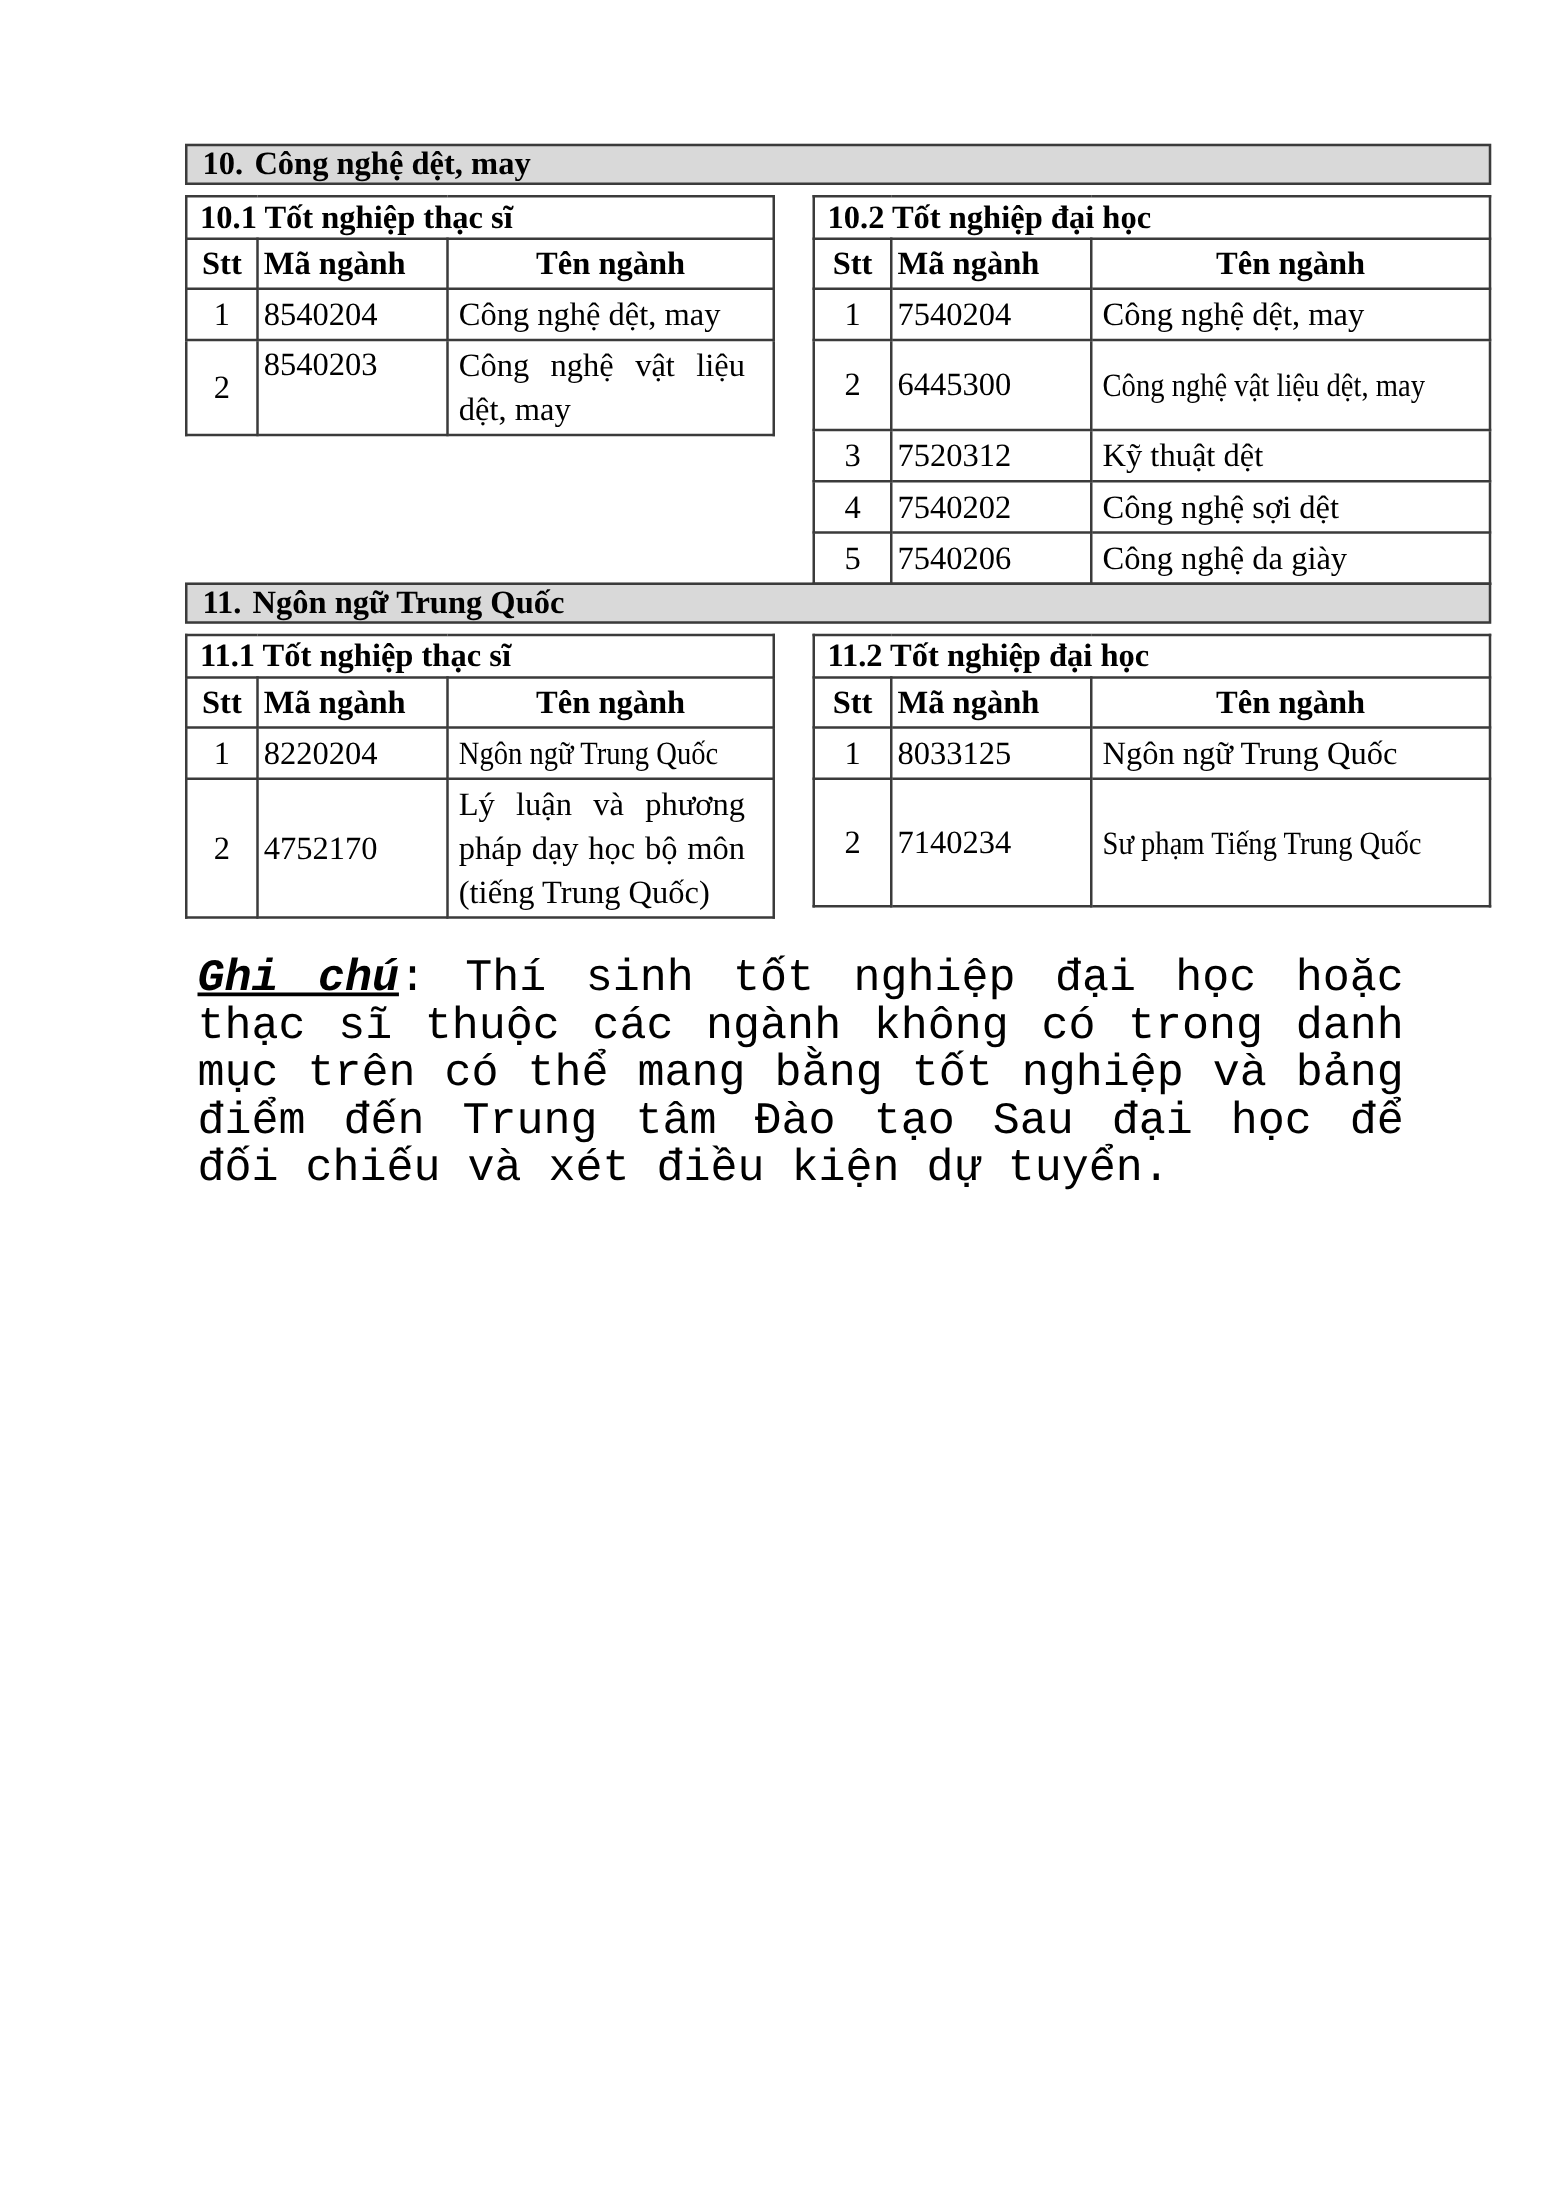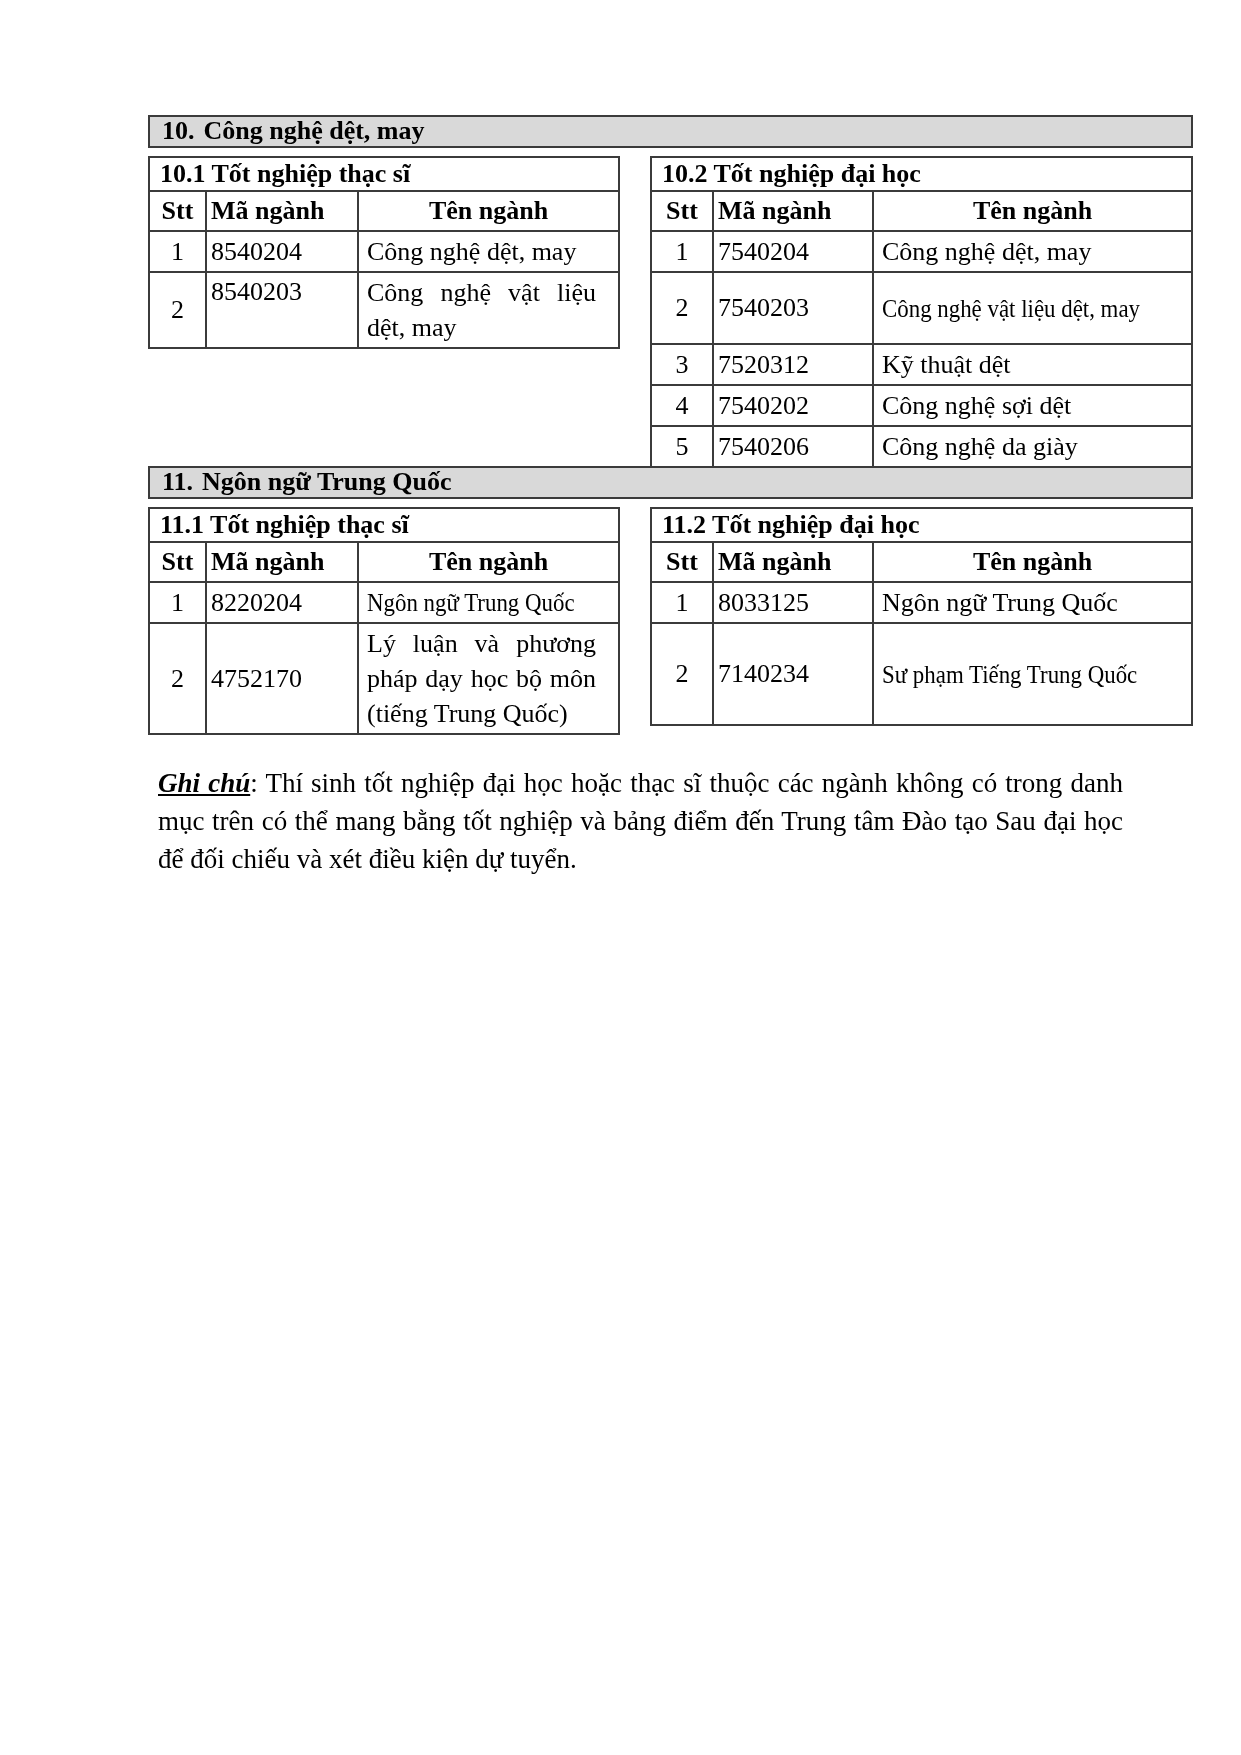--- a/index.html
+++ b/index.html
@@ -39,21 +39,21 @@
   .fit { display:inline-block; transform:scaleX(0.88); transform-origin:0 50%; white-space:nowrap; }
 
   tr.h31{height:31px} tr.h32{height:32px} tr.h33{height:33px} tr.h34{height:34px}
   tr.h35{height:35px} tr.h36{height:36px} tr.h37{height:37px}
   tr.h70{height:70px} tr.h72{height:72px} tr.h102{height:102px} tr.h104{height:104px}
 
   .sec2 { margin-top:-2px; }
 
   .note {
     margin:29px 0 0 10px; width:965px;
-    font-size:27px; line-height:38px; text-align:justify;
+    font-size:36px; line-height:38px; text-align:justify;font-family:Liberation Mono, monospace;
   }
   .note-label { font-weight:bold; font-style:italic; text-decoration:underline; }
 </style>
 </head>
 <body>
 
 <div class="content">
 
   <div>
     <div class="sec-bar">
@@ -107,21 +107,21 @@
           <th class="ch c2">Mã ngành</th>
           <th class="ch c3">Tên ngành</th>
         </tr>
         <tr class="h36">
           <td class="stt">1</td>
           <td class="code">7540204</td>
           <td class="name">Công nghệ dệt, may</td>
         </tr>
         <tr class="h72">
           <td class="stt">2</td>
-          <td class="code">7540203</td>
+          <td class="code">6445300</td>
           <td class="name"><span class="fit">Công nghệ vật liệu dệt, may</span></td>
         </tr>
         <tr class="h33">
           <td class="stt">3</td>
           <td class="code">7520312</td>
           <td class="name">Kỹ thuật dệt</td>
         </tr>
         <tr class="h35">
           <td class="stt">4</td>
           <td class="code">7540202</td>

